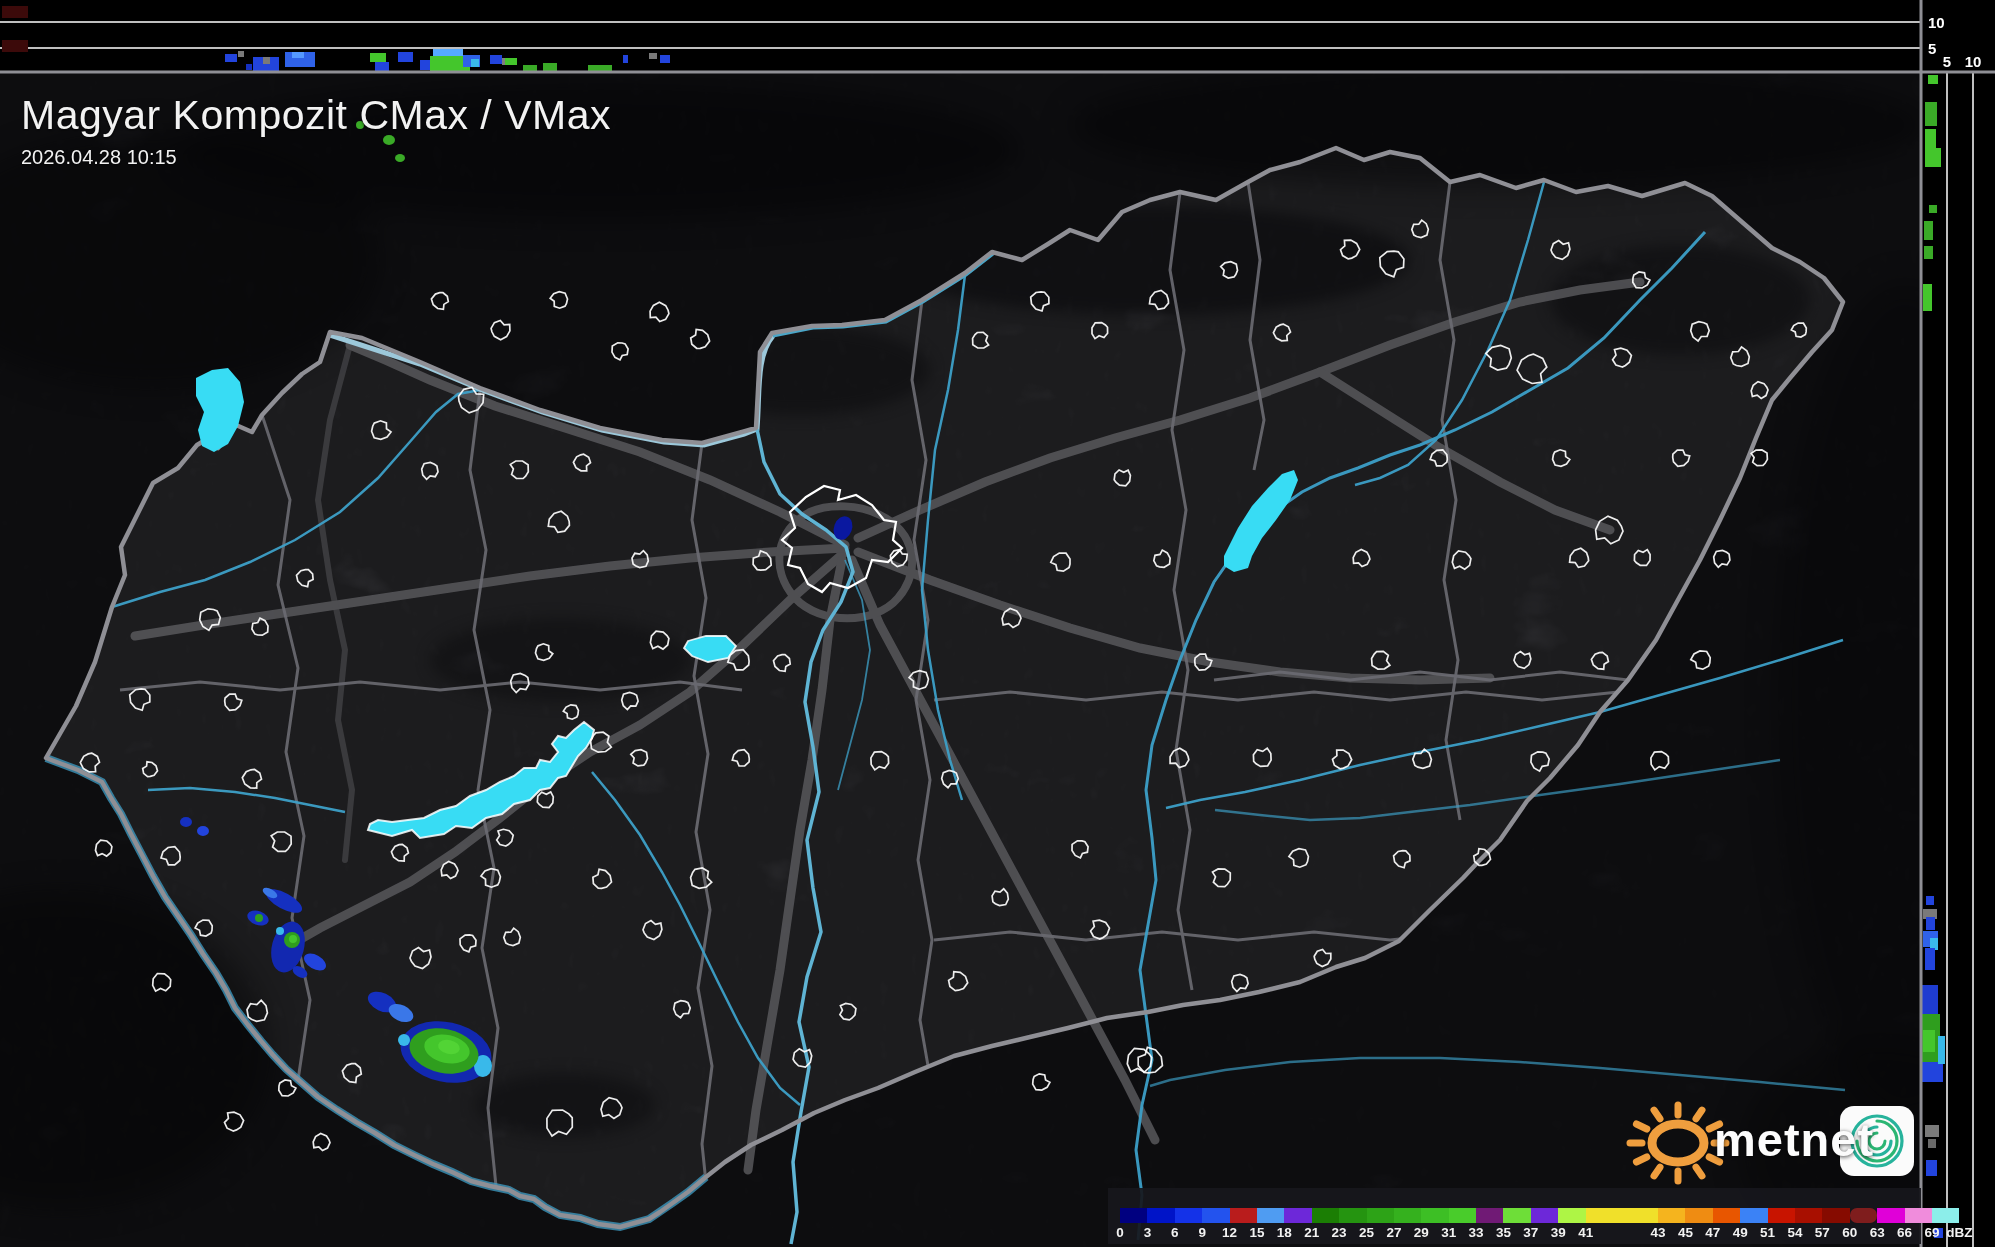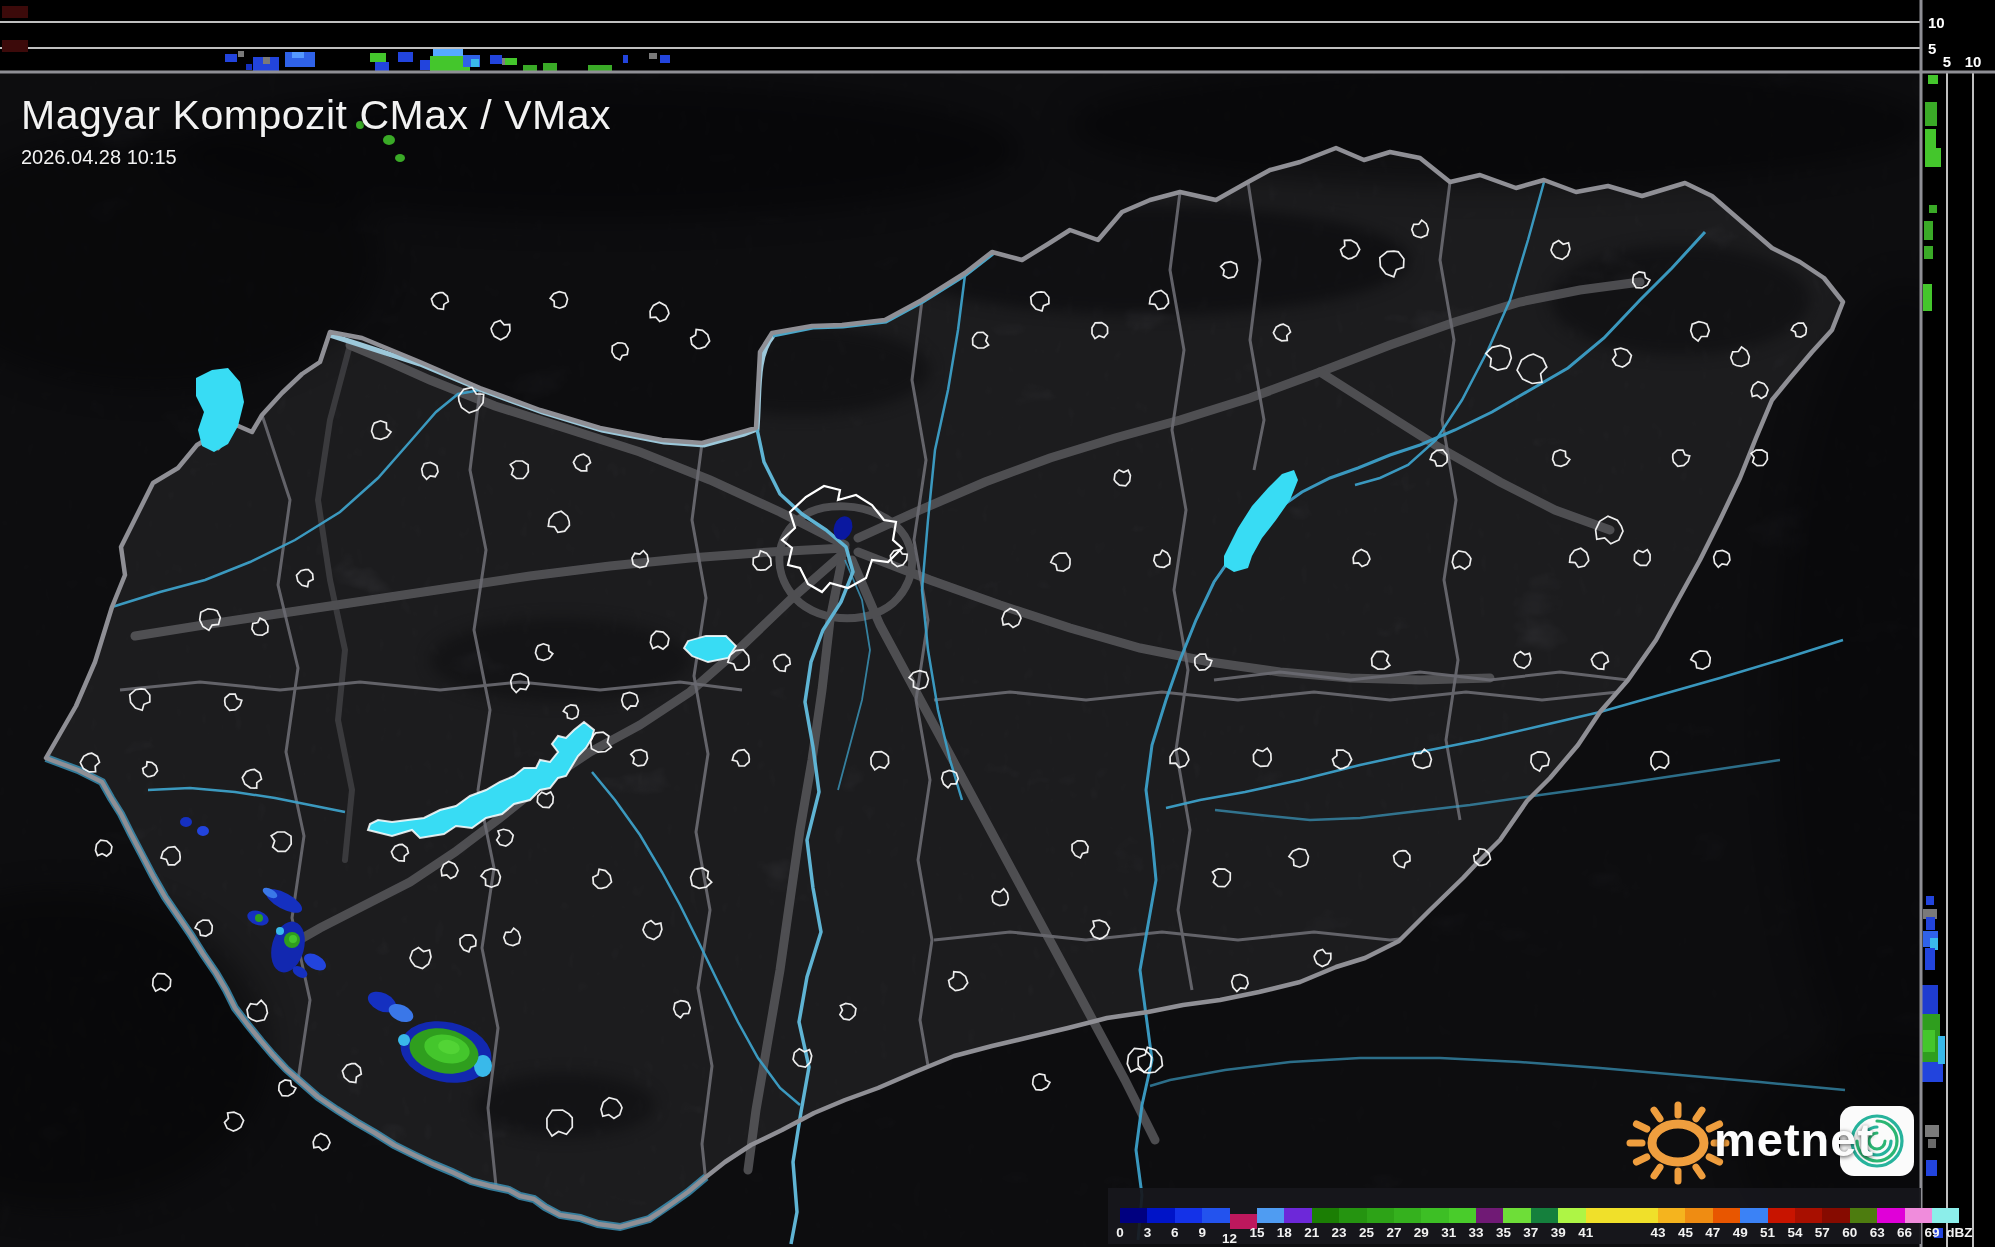--- a/index.html
+++ b/index.html
@@ -380,21 +380,21 @@
       </div>
       <div class="chip" style="background: rgb(0, 20, 200);">
         <span>3</span>
       </div>
       <div class="chip" style="background: rgb(20, 50, 232);">
         <span>6</span>
       </div>
       <div class="chip" style="background: rgb(35, 83, 238);">
         <span>9</span>
       </div>
-      <div class="chip" style="background: #be185d; margin-top: 6px;">
+      <div class="chip" style="background: #b91c1c;">
         <span>12</span>
       </div>
       <div class="chip" style="background: rgb(79, 156, 242);">
         <span>15</span>
       </div>
       <div class="chip" style="background: #6d28d9;">
         <span>18</span>
       </div>
       <div class="chip" style="background: rgb(27, 126, 4);">
         <span>21</span>
@@ -413,21 +413,21 @@
       </div>
       <div class="chip" style="background: rgb(73, 204, 43);">
         <span>31</span>
       </div>
       <div class="chip" style="background: #701a75;">
         <span>33</span>
       </div>
       <div class="chip" style="background: rgb(110, 222, 56);">
         <span>35</span>
       </div>
-      <div class="chip" style="background: #15803d;">
+      <div class="chip" style="background: #6d28d9;">
         <span>37</span>
       </div>
       <div class="chip" style="background: rgb(174, 245, 69);">
         <span>39</span>
       </div>
       <div class="chip" style="background: rgb(240, 224, 42); padding-left: 45px;">
         <span>41</span>
       </div>
       <div class="chip" style="background: rgb(245, 180, 30);">
         <span>43</span>
@@ -443,21 +443,21 @@
       </div>
       <div class="chip" style="background: rgb(200, 20, 0);">
         <span>51</span>
       </div>
       <div class="chip" style="background: rgb(168, 15, 0);">
         <span>54</span>
       </div>
       <div class="chip" style="background: rgb(134, 11, 0);">
         <span>57</span>
       </div>
-      <div class="chip" style="background: #4d7c0f;">
+      <div class="chip" style="background: #7f1d1d; border-radius: 7px;">
         <span>60</span>
       </div>
       <div class="chip" style="background: rgb(224, 0, 216);">
         <span>63</span>
       </div>
       <div class="chip" style="background: rgb(240, 140, 220);">
         <span>66</span>
       </div>
       <div class="chip" style="background: rgb(140, 238, 234);">
         <span>69</span>

